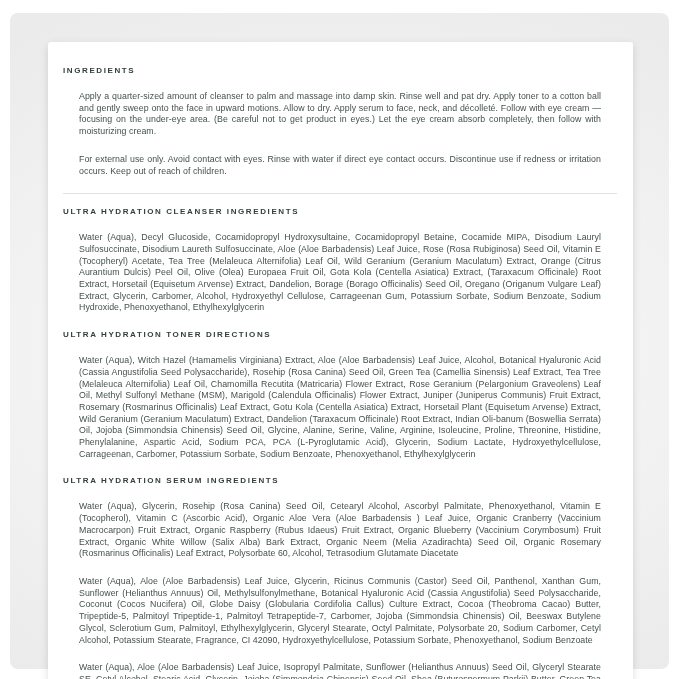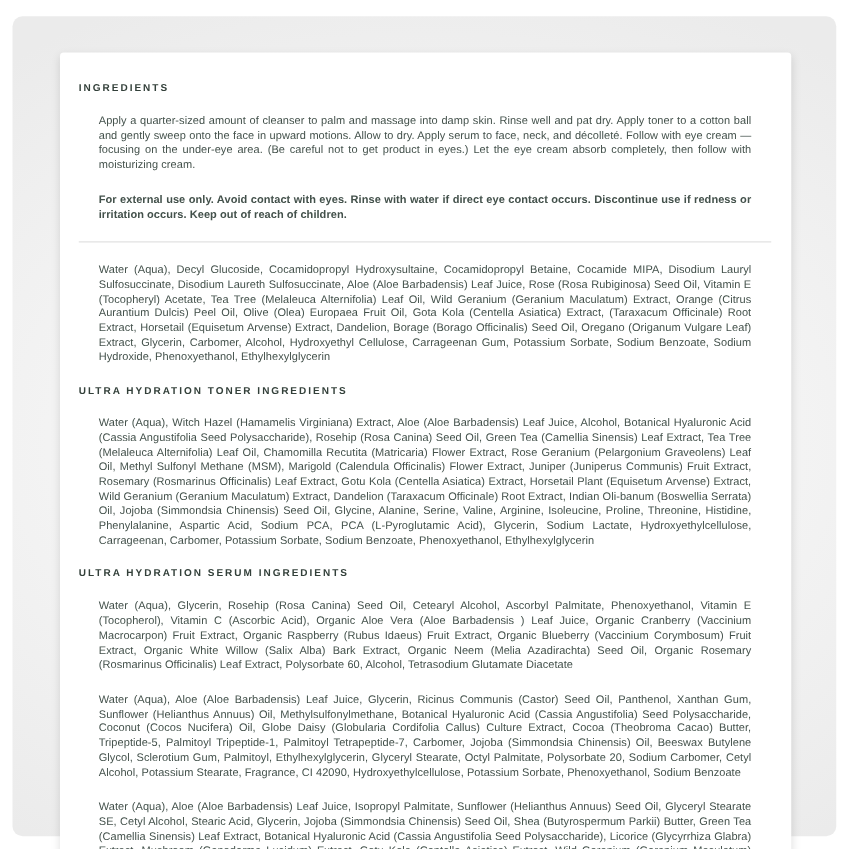--- a/index.html
+++ b/index.html
@@ -44,21 +44,20 @@
     font-size: 8.8px;
     line-height: 11.7px;
     color: #43514b;
     text-align: justify;
     letter-spacing: 0.05px;
     hyphens: auto;
     -webkit-hyphens: auto;
   }
   .body-text + .body-text {
     margin-top: 11.7px;
-    font-weight: bold;
   }
   .divider {
     border: none;
     border-top: 1px solid #e2e2e2;
     margin: 14px 0 13px 0;
   }
   .ing-section {
     margin-top: 13px;
   }
   .ing-section:first-of-type {
@@ -74,25 +73,26 @@
 
   <div class="directions">
     <h2 class="sec-heading">INGREDIENTS</h2>
     <p class="body-text">Apply a quarter-sized amount of cleanser to palm and massage into damp skin. Rinse well and pat dry. Apply toner to a cotton ball and gently sweep onto the face in upward motions. Allow to dry. Apply serum to face, neck, and décolleté. Follow with eye cream — focusing on the under-eye area. (Be careful not to get product in eyes.) Let the eye cream absorb completely, then follow with moisturizing cream.</p>
     <p class="body-text">For external use only. Avoid contact with eyes. Rinse with water if direct eye contact occurs. Discontinue use if redness or irritation occurs. Keep out of reach of children.</p>
   </div>
 
   <hr class="divider">
 
   <section class="ing-section">
+    <h2 class="sec-heading">ULTRA HYDRATION CLEANSER INGREDIENTS</h2>
     <p class="body-text">Water (Aqua), Decyl Glucoside, Cocamidopropyl Hydroxysultaine, Cocamidopropyl Betaine, Cocamide MIPA, Disodium Lauryl Sulfosuccinate, Disodium Laureth Sulfosuccinate, Aloe (Aloe Barbadensis) Leaf Juice, Rose (Rosa Rubiginosa) Seed Oil, Vitamin E (Tocopheryl) Acetate, Tea Tree (Melaleuca Alternifolia) Leaf Oil, Wild Geranium (Geranium Maculatum) Extract, Orange (Citrus Aurantium Dulcis) Peel Oil, Olive (Olea) Europaea Fruit Oil, Gota Kola (Centella Asiatica) Extract, (Taraxacum Officinale) Root Extract, Horsetail (Equisetum Arvense) Extract, Dandelion, Borage (Borago Officinalis) Seed Oil, Oregano (Origanum Vulgare Leaf) Extract, Glycerin, Carbomer, Alcohol, Hydroxyethyl Cellulose, Carrageenan Gum, Potassium Sorbate, Sodium Benzoate, Sodium Hydroxide, Phenoxyethanol, Ethylhexylglycerin</p>
   </section>
 
   <section class="ing-section">
-    <h2 class="sec-heading">ULTRA HYDRATION TONER INGREDIENTS</h2>
+    <h2 class="sec-heading">ULTRA HYDRATION TONER DIRECTIONS</h2>
     <p class="body-text">Water (Aqua), Witch Hazel (Hamamelis Virginiana) Extract, Aloe (Aloe Barbadensis) Leaf Juice, Alcohol, Botanical Hyaluronic Acid (Cassia Angustifolia Seed Polysaccharide), Rosehip (Rosa Canina) Seed Oil, Green Tea (Camellia Sinensis) Leaf Extract, Tea Tree (Melaleuca Alternifolia) Leaf Oil, Chamomilla Recutita (Matricaria) Flower Extract, Rose Geranium (Pelargonium Graveolens) Leaf Oil, Methyl Sulfonyl Methane (MSM), Marigold (Calendula Officinalis) Flower Extract, Juniper (Juniperus Communis) Fruit Extract, Rosemary (Rosmarinus Officinalis) Leaf Extract, Gotu Kola (Centella Asiatica) Extract, Horsetail Plant (Equisetum Arvense) Extract, Wild Geranium (Geranium Maculatum) Extract, Dandelion (Taraxacum Officinale) Root Extract, Indian Oli-banum (Boswellia Serrata) Oil, Jojoba (Simmondsia Chinensis) Seed Oil, Glycine, Alanine, Serine, Valine, Arginine, Isoleucine, Proline, Threonine, Histidine, Phenylalanine, Aspartic Acid, Sodium PCA, PCA (L-Pyroglutamic Acid), Glycerin, Sodium Lactate, Hydroxyethylcellulose, Carrageenan, Carbomer, Potassium Sorbate, Sodium Benzoate, Phenoxyethanol, Ethylhexylglycerin</p>
   </section>
 
   <section class="ing-section">
     <h2 class="sec-heading">ULTRA HYDRATION SERUM INGREDIENTS</h2>
     <p class="body-text">Water (Aqua), Glycerin, Rosehip (Rosa Canina) Seed Oil, Cetearyl Alcohol, Ascorbyl Palmitate, Phenoxyethanol, Vitamin E (Tocopherol), Vitamin C (Ascorbic Acid), Organic Aloe Vera (Aloe Barbadensis ) Leaf Juice, Organic Cranberry (Vaccinium Macrocarpon) Fruit Extract, Organic Raspberry (Rubus Idaeus) Fruit Extract, Organic Blueberry (Vaccinium Corymbosum) Fruit Extract, Organic White Willow (Salix Alba) Bark Extract, Organic Neem (Melia Azadirachta) Seed Oil, Organic Rosemary (Rosmarinus Officinalis) Leaf Extract, Polysorbate 60, Alcohol, Tetrasodium Glutamate Diacetate</p>
   </section>
 
   <section class="ing-section">
     <p class="body-text">Water (Aqua), Aloe (Aloe Barbadensis) Leaf Juice, Glycerin, Ricinus Communis (Castor) Seed Oil, Panthenol, Xanthan Gum, Sunflower (Helianthus Annuus) Oil, Methylsulfonylmethane, Botanical Hyaluronic Acid (Cassia Angustifolia) Seed Polysaccharide, Coconut (Cocos Nucifera) Oil, Globe Daisy (Globularia Cordifolia Callus) Culture Extract, Cocoa (Theobroma Cacao) Butter, Tripeptide-5, Palmitoyl Tripeptide-1, Palmitoyl Tetrapeptide-7, Carbomer, Jojoba (Simmondsia Chinensis) Oil, Beeswax Butylene Glycol, Sclerotium Gum, Palmitoyl, Ethylhexylglycerin, Glyceryl Stearate, Octyl Palmitate, Polysorbate 20, Sodium Carbomer, Cetyl Alcohol, Potassium Stearate, Fragrance, CI 42090, Hydroxyethylcellulose, Potassium Sorbate, Phenoxyethanol, Sodium Benzoate</p>

